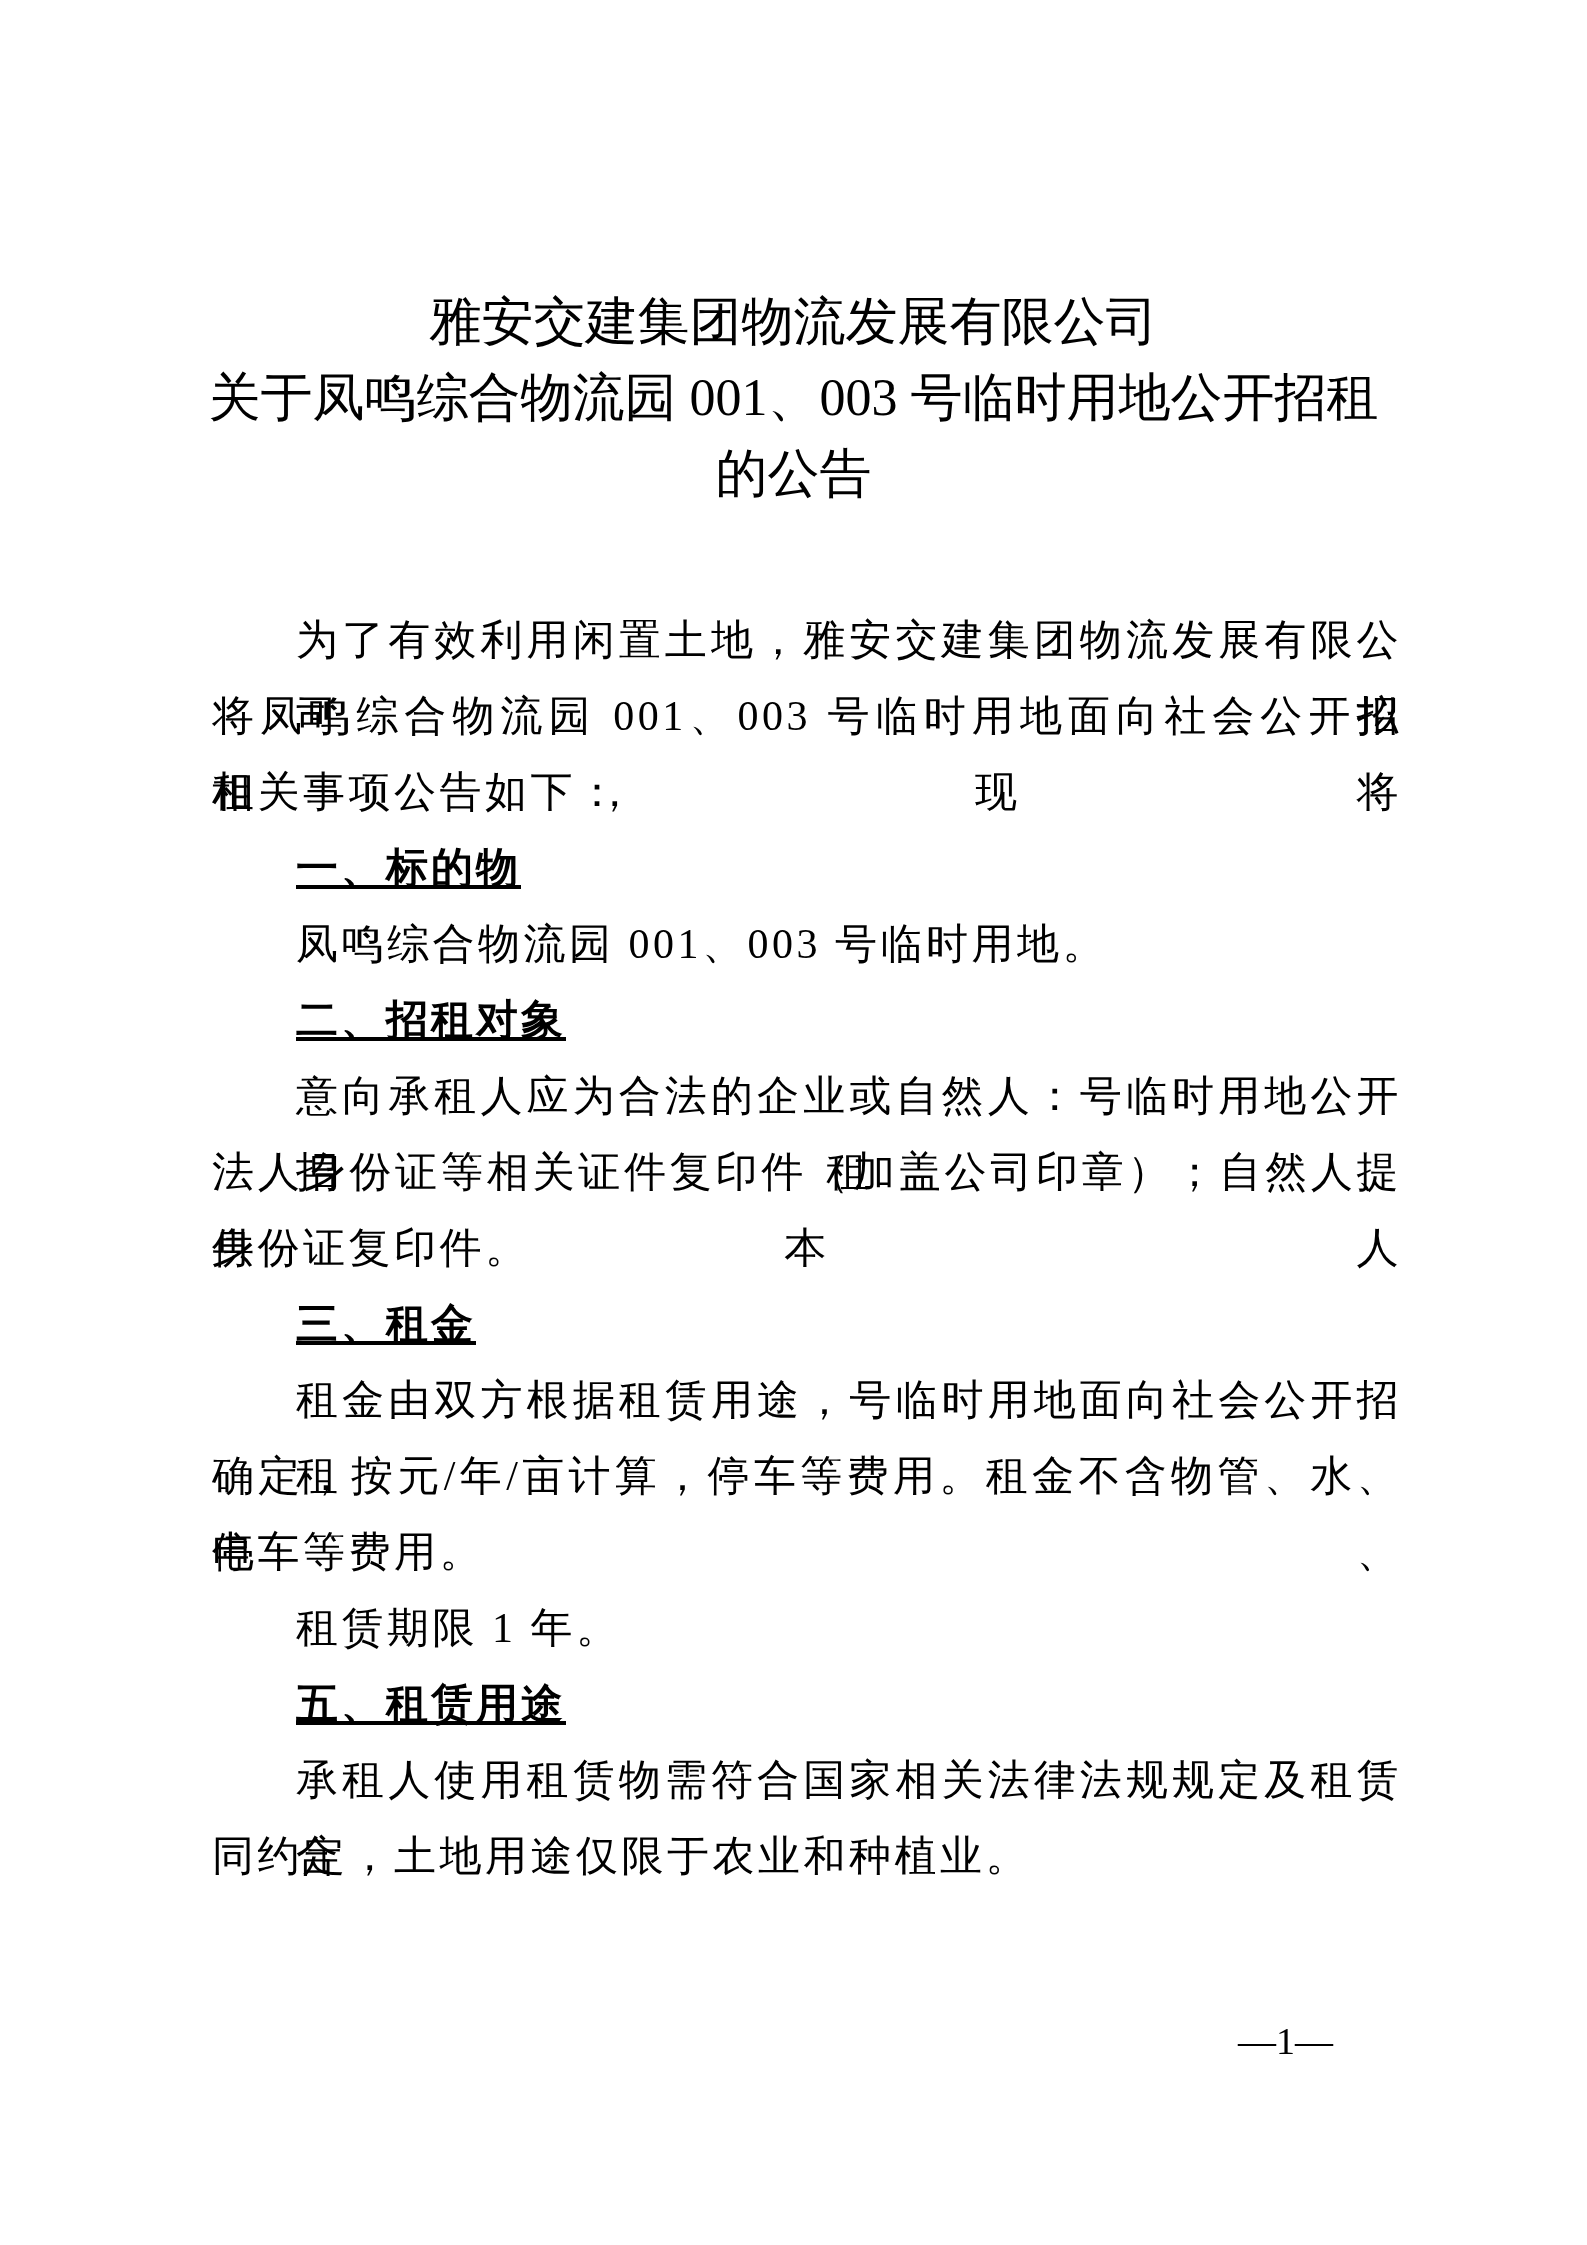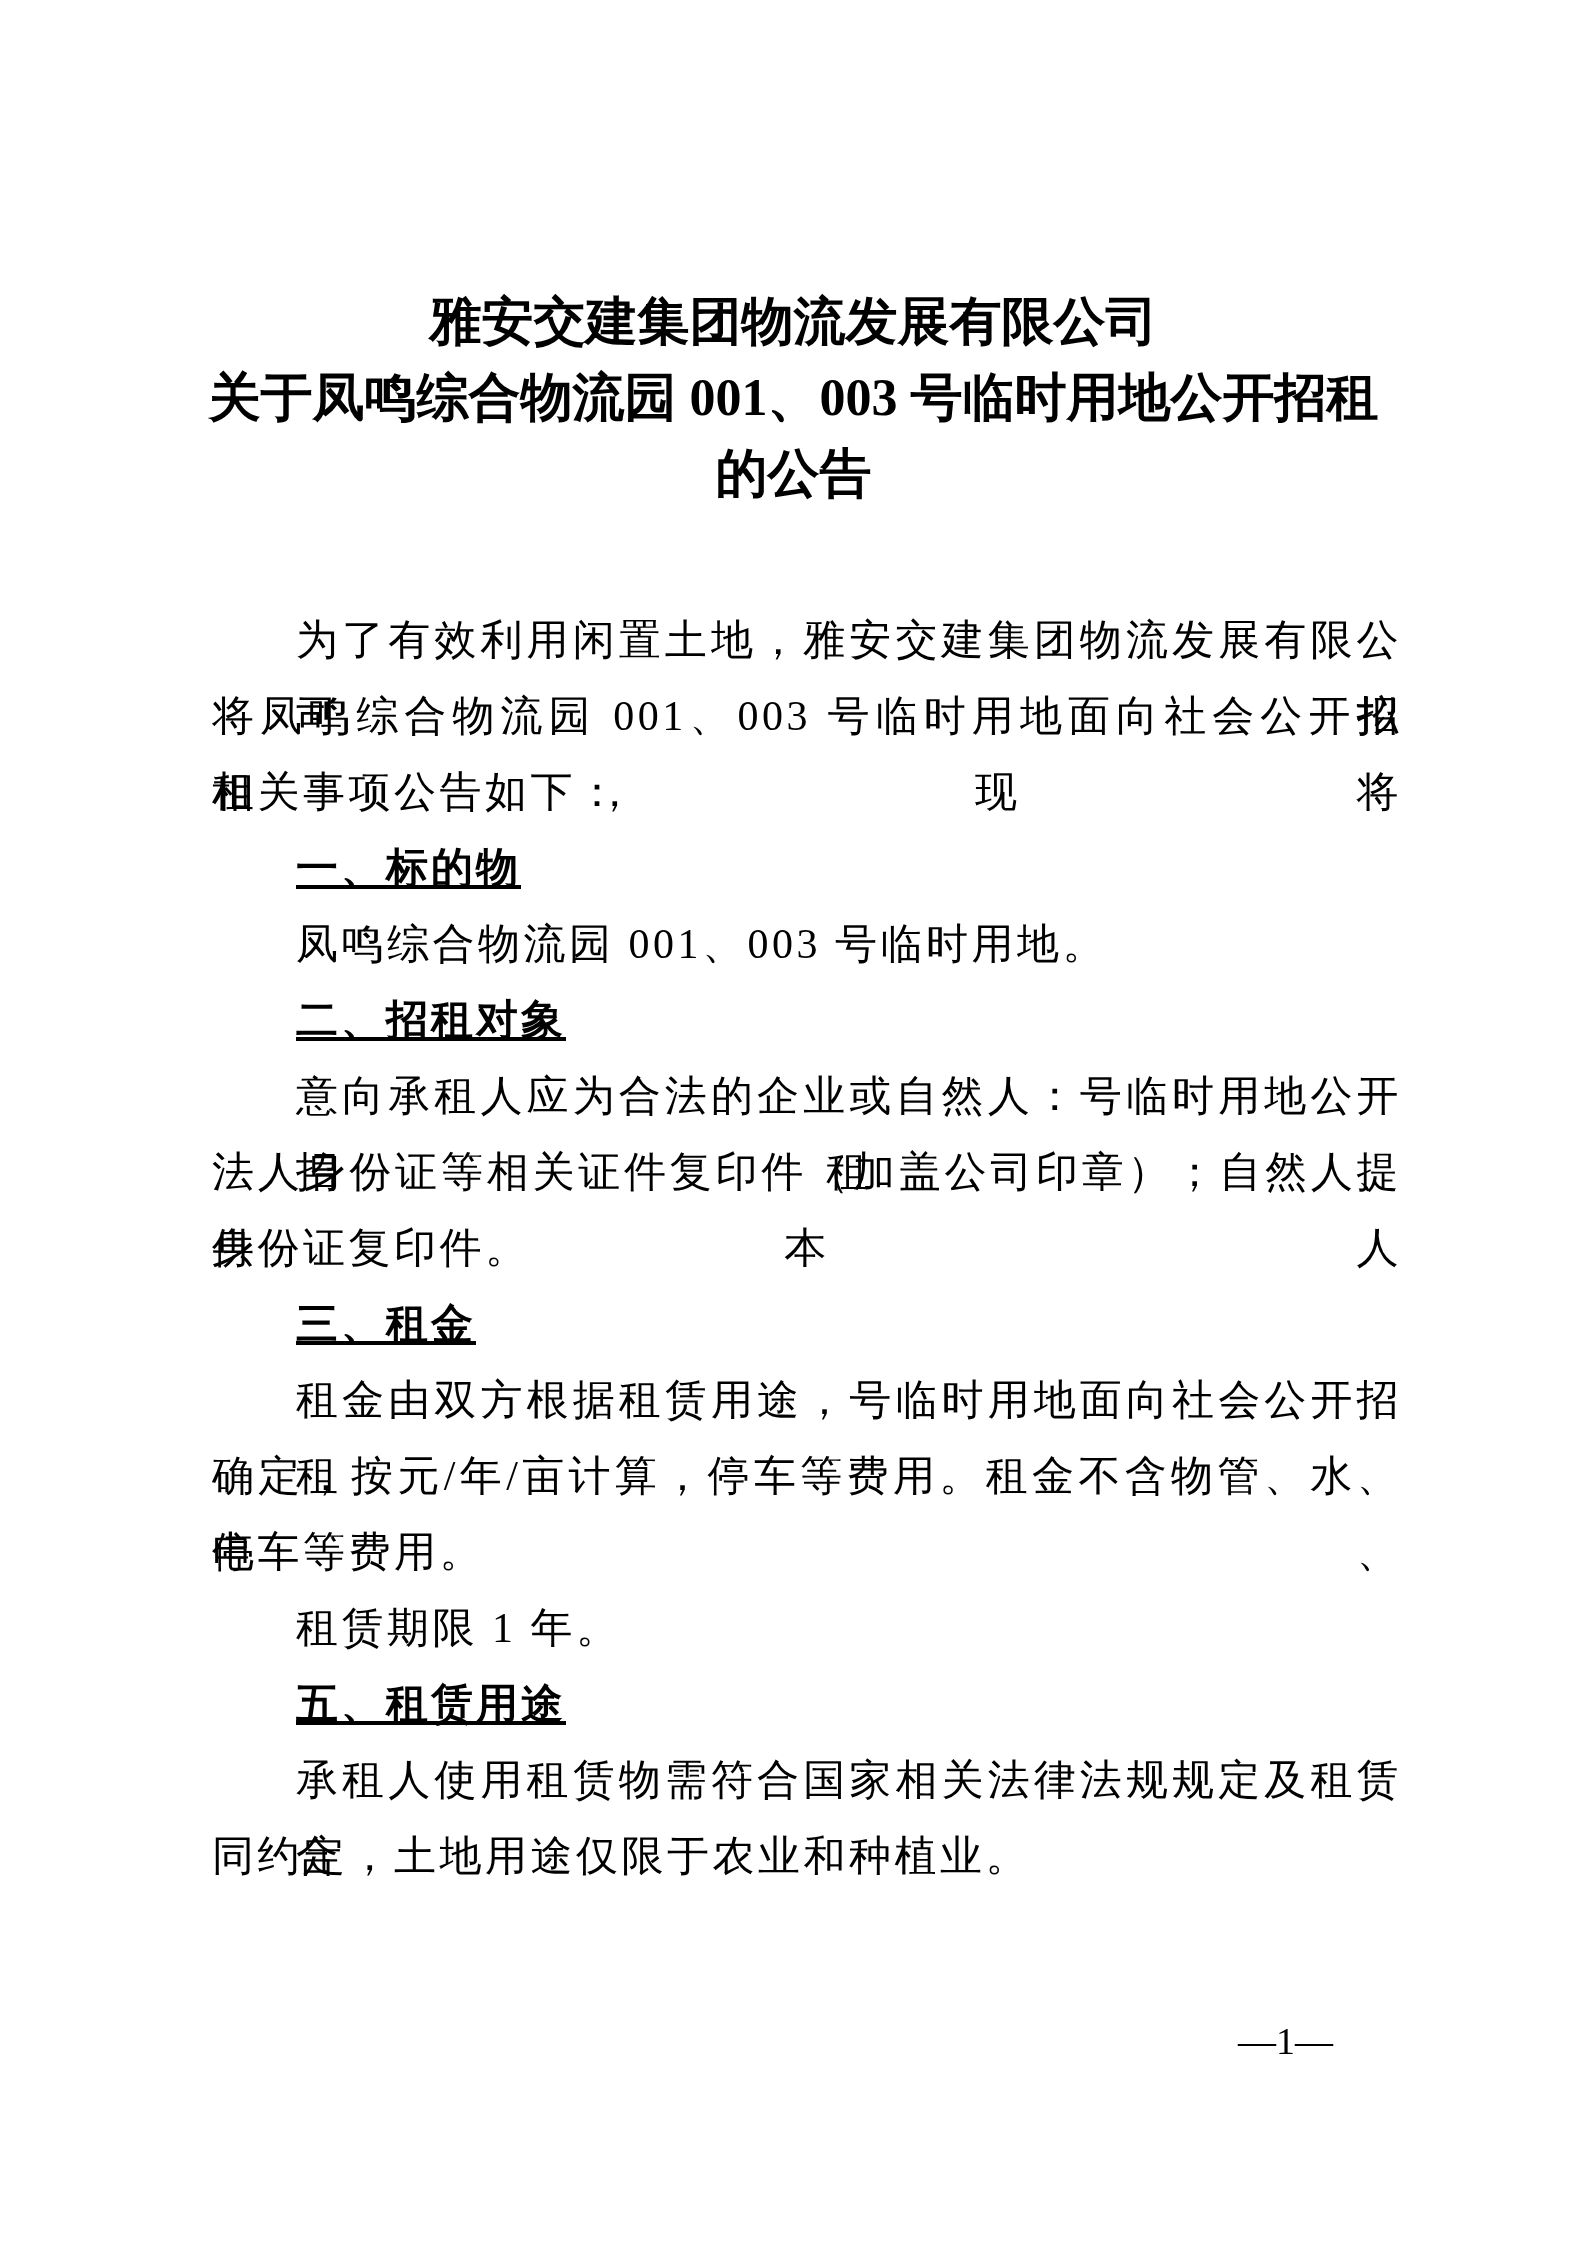--- a/index.html
+++ b/index.html
@@ -15,21 +15,21 @@
     overflow: hidden;
     color: #000000;
     font-family: "Liberation Serif", "DejaVu Serif", serif;
   }
   .title-block {
     position: absolute;
     top: 284px;
     left: 0;
     width: 1587px;
     text-align: center;
-    font-weight: bold;
+    font-weight: normal;
     font-size: 52px;
     line-height: 76px;
     letter-spacing: 0;
     white-space: nowrap;
   }
   .body-block {
     position: absolute;
     top: 602px;
     left: 212px;
     width: 1190px;

